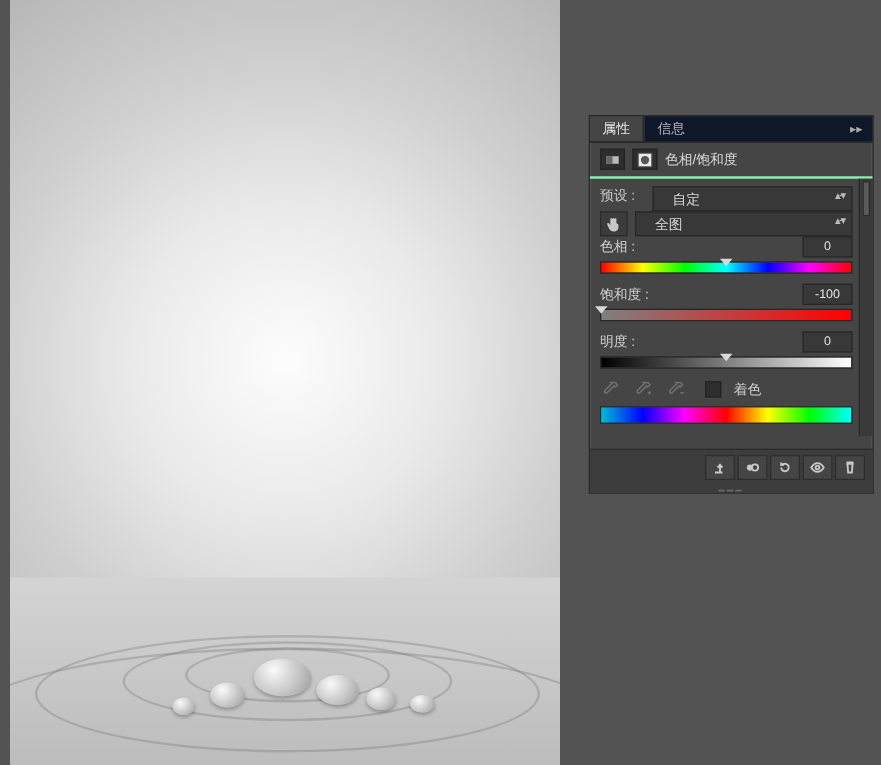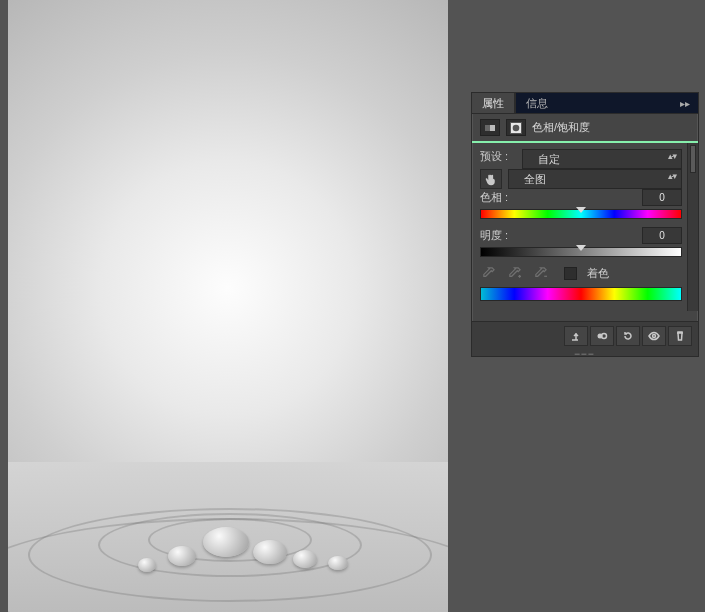--- a/index.html
+++ b/index.html
@@ -153,20 +153,29 @@
     <div class="slider-block">
       <div class="sl-label">
         <span class="lab">色相 :</span>
         <div class="numbox">0</div>
       </div>
       <div class="track hue-track">
         <div class="knob center"></div>
       </div>
     </div>
 
+    <div class="slider-block">
+      <div class="sl-label">
+        <span class="lab">饱和度 :</span>
+        <div class="numbox">-100</div>
+      </div>
+      <div class="track sat-track">
+        <div class="knob left"></div>
+      </div>
+    </div>
 
     <div class="slider-block">
       <div class="sl-label">
         <span class="lab">明度 :</span>
         <div class="numbox">0</div>
       </div>
       <div class="track light-track">
         <div class="knob center"></div>
       </div>
     </div>

